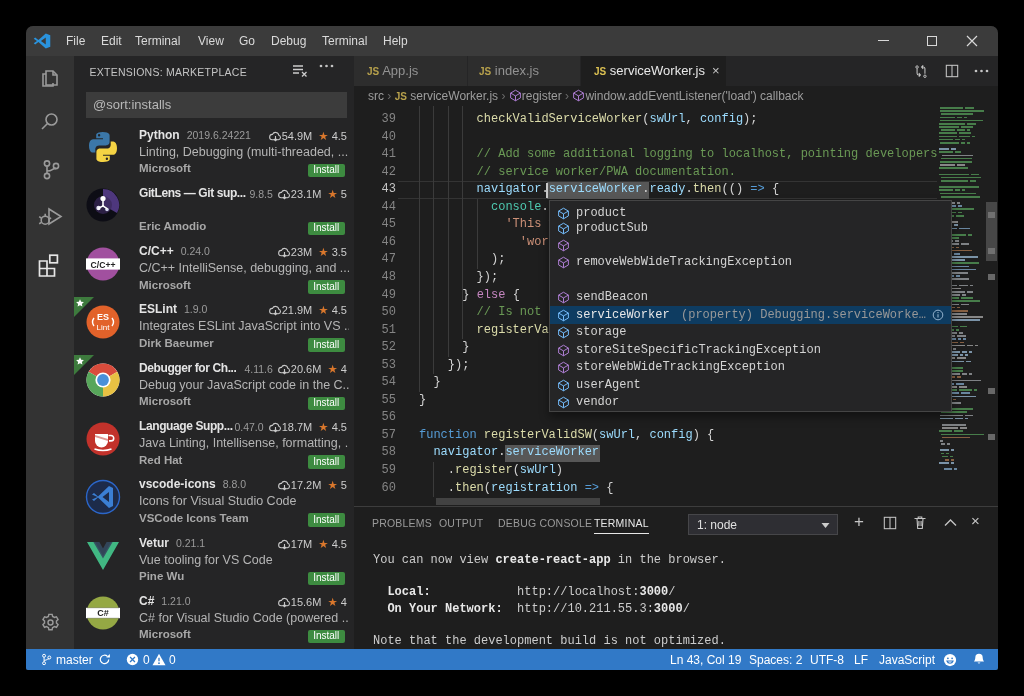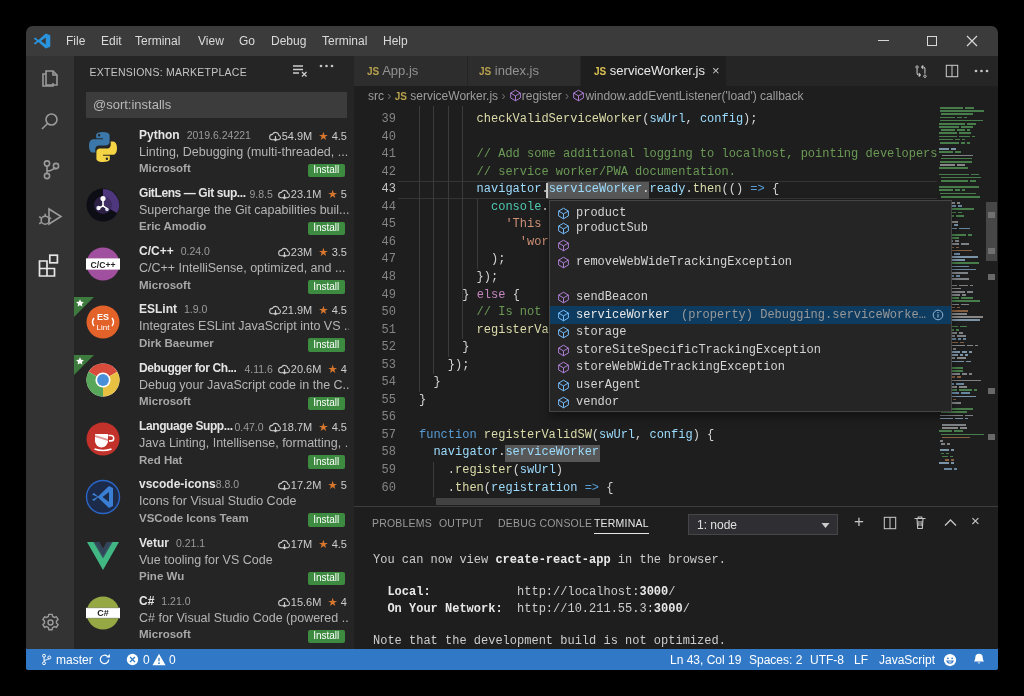--- a/index.html
+++ b/index.html
@@ -106,38 +106,37 @@
             <circle cx="13.5" cy="21" r="2.2" fill="#e8e8f5"></circle>
             <circle cx="22" cy="22.5" r="1.8" fill="#cfd3ee"></circle>
 <path stroke="#fff" stroke-width="1.6" fill="none" d="M18 14 v4 c0 3-4.5 1-4.5 4.5 M18 18 c0 3 4 1.5 4 4.5"></path>
 </svg>
         </div>
         <div class="a" style="left:65px;top:1.5px;width:156px;white-space:nowrap;overflow:hidden"><span style="font-size:12px;font-weight:bold;color:#e4e4e4;letter-spacing:-0.4px;">GitLens — Git sup...</span></div>
         <div class="a" style="top:5.5px;right:7px;font-size:11px;color:#cccccc;white-space:nowrap"><span style="color:#9b9b9b;font-size:10.5px;margin-right:5px">9.8.5</span><svg style="display:inline-block;vertical-align:-2px" width="13" height="11" viewBox="0 0 13 11">
 <path fill="none" stroke="#c8c8c8" stroke-width="1.1" d="M3.2 8.8 a2.7 2.7 0 0 1 .3-5.4 a3.3 3.3 0 0 1 6.3 .9 a2.3 2.3 0 0 1 -.4 4.5 z"></path>
 <path stroke="#c8c8c8" stroke-width="1.1" fill="none" d="M6.5 5 v4.5 M4.9 8 l1.6 1.7 1.6-1.7"></path>
 </svg>23.1M&nbsp;&nbsp;<span style="color:#d9772c;font-size:11.5px">★</span> 5</div>
-        <div class="a" style="left:65px;top:21.5px;width:210px;white-space:nowrap;overflow:hidden;font-size:12.5px;color:#b5b5b5">Supercharge the Git capabilities buil...</div>
         <div class="a" style="left:65px;top:39px;font-size:11.5px;font-weight:bold;color:#a8a8a8">Eric Amodio</div>
         <div class="a" style="left:234px;top:40.5px;width:36.5px;height:13.5px;background:#3d8b40;border-radius:2px;color:#fff;font-size:10px;text-align:center;padding-top:0.5px">Install</div>
       </div>
       <div class="a" style="left:0;top:183.6px;width:280px;height:58.3px">
         <div class="a" style="left:11px;top:6px;width:36px;height:36px">
           <svg width="36" height="36" viewBox="0 0 36 36">
 <circle cx="18" cy="18" r="16.5" fill="#a1509f"></circle>
 <rect x="1" y="12.4" width="34" height="11.2" fill="#fff"></rect>
 <text x="18" y="21.6" font-family="Liberation Sans" font-size="8.6" font-weight="bold" fill="#222" text-anchor="middle">C/C++</text>
 </svg>
         </div>
         <div class="a" style="left:65px;top:1.5px;width:156px;white-space:nowrap;overflow:hidden"><span style="font-size:12px;font-weight:bold;color:#e4e4e4;">C/C++</span><span style="font-size:10.5px;color:#9b9b9b;margin-left:7px">0.24.0</span></div>
         <div class="a" style="top:5.5px;right:7px;font-size:11px;color:#cccccc;white-space:nowrap"><svg style="display:inline-block;vertical-align:-2px" width="13" height="11" viewBox="0 0 13 11">
 <path fill="none" stroke="#c8c8c8" stroke-width="1.1" d="M3.2 8.8 a2.7 2.7 0 0 1 .3-5.4 a3.3 3.3 0 0 1 6.3 .9 a2.3 2.3 0 0 1 -.4 4.5 z"></path>
 <path stroke="#c8c8c8" stroke-width="1.1" fill="none" d="M6.5 5 v4.5 M4.9 8 l1.6 1.7 1.6-1.7"></path>
 </svg>23M&nbsp;&nbsp;<span style="color:#d9772c;font-size:11.5px">★</span> 3.5</div>
-        <div class="a" style="left:65px;top:21.5px;width:210px;white-space:nowrap;overflow:hidden;font-size:12.5px;color:#b5b5b5">C/C++ IntelliSense, optimized, and ...</div>
+        <div class="a" style="left:65px;top:21.5px;width:210px;white-space:nowrap;overflow:hidden;font-size:12.5px;color:#b5b5b5">C/C++ IntelliSense, debugging, and ...</div>
         <div class="a" style="left:65px;top:39px;font-size:11.5px;font-weight:bold;color:#a8a8a8">Microsoft</div>
         <div class="a" style="left:234px;top:40.5px;width:36.5px;height:13.5px;background:#3d8b40;border-radius:2px;color:#fff;font-size:10px;text-align:center;padding-top:0.5px">Install</div>
       </div>
       <div class="a" style="left:0;top:241.9px;width:280px;height:58.3px">
         <div class="a" style="left:11px;top:6px;width:36px;height:36px">
           <svg width="36" height="36" viewBox="0 0 36 36">
 <circle cx="18" cy="18" r="16.5" fill="#e2622a"></circle>
 <text x="18" y="15.5" font-family="Liberation Sans" font-size="9" font-weight="bold" fill="#fff" text-anchor="middle">ES</text>
 <text x="18" y="25.5" font-family="Liberation Sans" font-size="8" fill="#fff" text-anchor="middle">Lint</text>
 <path d="M9 10 q-3 4 0 8 M27 10 q3 4 0 8" stroke="#fff" stroke-width="1.4" fill="none" transform="translate(0,4)"></path>
@@ -200,21 +199,21 @@
         <div class="a" style="left:234px;top:40.5px;width:36.5px;height:13.5px;background:#3d8b40;border-radius:2px;color:#fff;font-size:10px;text-align:center;padding-top:0.5px">Install</div>
       </div>
       <div class="a" style="left:0;top:416.8px;width:280px;height:58.3px">
         <div class="a" style="left:11px;top:6px;width:36px;height:36px">
           <svg width="36" height="36" viewBox="0 0 36 36">
 <circle cx="18" cy="18" r="16.5" fill="#1d2b4a"></circle>
 <circle cx="18" cy="18" r="16.5" fill="none" stroke="#2b66c9" stroke-width="1.4"></circle>
 <path fill="#3b7fd4" d="M24 7 L28 9 L28 27 L24 29 L13 18.5 L9 22 L7 20.5 L12.5 18 L7 15.5 L9 14 L13 17.5 Z M24 13 L17.5 18 L24 23 Z"></path>
 </svg>
         </div>
-        <div class="a" style="left:65px;top:1.5px;width:156px;white-space:nowrap;overflow:hidden"><span style="font-size:12px;font-weight:bold;color:#e4e4e4;">vscode-icons</span><span style="font-size:10.5px;color:#9b9b9b;">8.8.0</span></div>
+        <div class="a" style="left:65px;top:1.5px;width:156px;white-space:nowrap;overflow:hidden"><span style="font-size:12px;font-weight:bold;color:#e4e4e4;">vscode-icons</span><span style="font-size:10.5px;color:#9b9b9b;margin-left:7px">8.8.0</span></div>
         <div class="a" style="top:5.5px;right:7px;font-size:11px;color:#cccccc;white-space:nowrap"><svg style="display:inline-block;vertical-align:-2px" width="13" height="11" viewBox="0 0 13 11">
 <path fill="none" stroke="#c8c8c8" stroke-width="1.1" d="M3.2 8.8 a2.7 2.7 0 0 1 .3-5.4 a3.3 3.3 0 0 1 6.3 .9 a2.3 2.3 0 0 1 -.4 4.5 z"></path>
 <path stroke="#c8c8c8" stroke-width="1.1" fill="none" d="M6.5 5 v4.5 M4.9 8 l1.6 1.7 1.6-1.7"></path>
 </svg>17.2M&nbsp;&nbsp;<span style="color:#d9772c;font-size:11.5px">★</span> 5</div>
         <div class="a" style="left:65px;top:21.5px;width:210px;white-space:nowrap;overflow:hidden;font-size:12.5px;color:#b5b5b5">Icons for Visual Studio Code</div>
         <div class="a" style="left:65px;top:39px;font-size:11.5px;font-weight:bold;color:#a8a8a8">VSCode Icons Team</div>
         <div class="a" style="left:234px;top:40.5px;width:36.5px;height:13.5px;background:#3d8b40;border-radius:2px;color:#fff;font-size:10px;text-align:center;padding-top:0.5px">Install</div>
       </div>
       <div class="a" style="left:0;top:475.1px;width:280px;height:58.3px">
         <div class="a" style="left:11px;top:6px;width:36px;height:36px">

